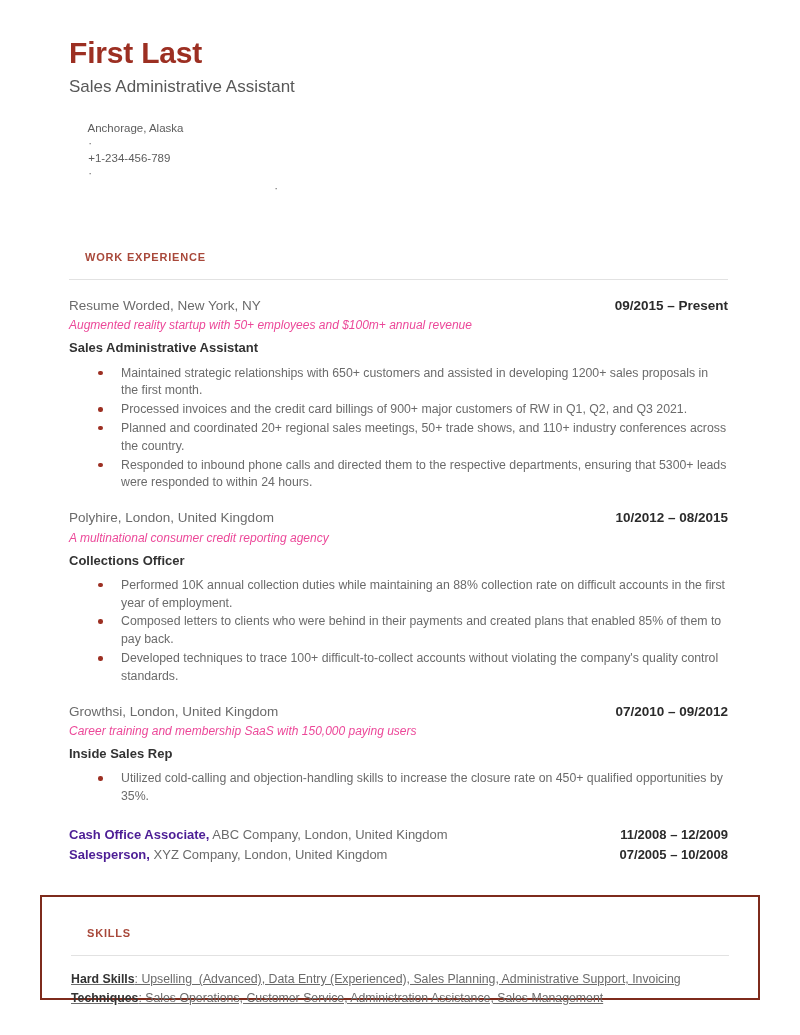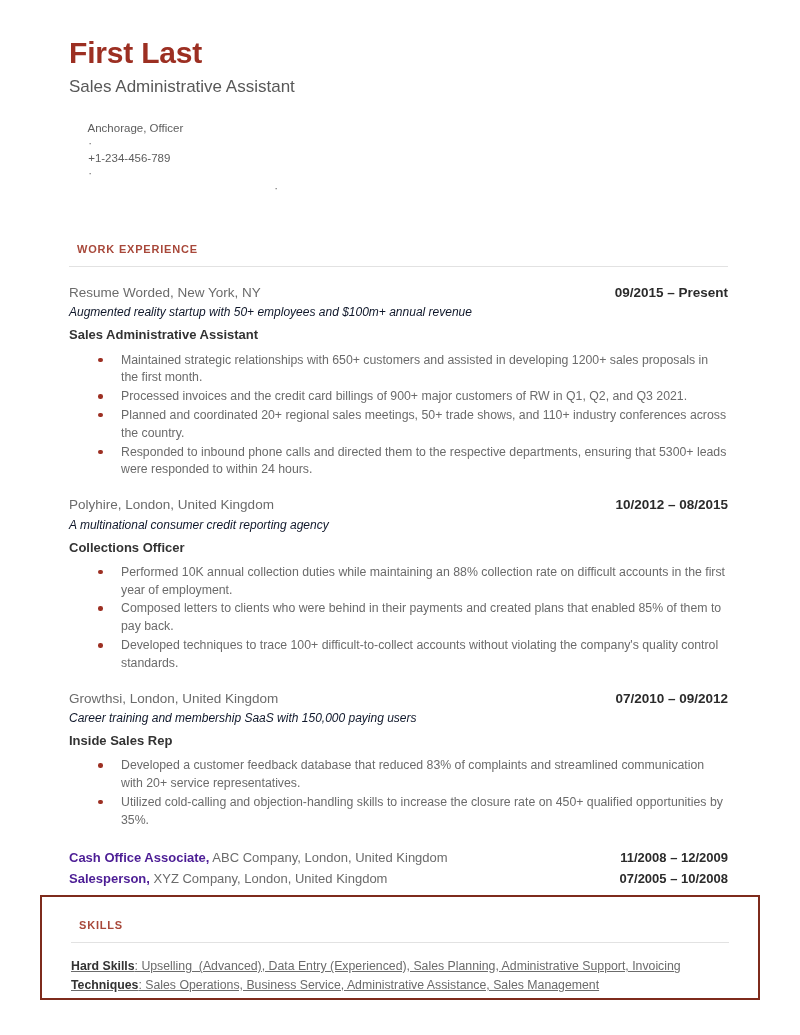--- a/index.html
+++ b/index.html
@@ -53,21 +53,21 @@
     margin-left: 186px;
     color: #6d6d6d;
   }
 
   
   .section-title {
     font-size: 11px;
     font-weight: bold;
     color: #a8483a;
     letter-spacing: 0.8px;
-    margin: 8px;
+    margin: 16px;
     padding-top: 24px;
   }
   .rule {
     height: 1px;
     background: #e2e2e2;
     margin-top: 11px;
   }
 
   
   .entry { margin-top: 17px; }
@@ -86,21 +86,21 @@
     font-size: 13.5px;
     font-weight: bold;
     color: #2b2b2b;
     white-space: nowrap;
     padding-left: 14px;
     line-height: 1.35;
   }
   .tagline {
     font-size: 12px;
     font-style: italic;
-    color: #0f172a;
+    color: #ec4899;
     line-height: 1.5;
     margin-top: 1px;
   }
   .role {
     font-size: 13px;
     font-weight: bold;
     color: #333333;
     margin-top: 5px;
     line-height: 1.4;
   }
@@ -181,21 +181,21 @@
 </style>
 </head>
 <body>
 
 <div class="page">
 
   <div class="header">
     <h1 class="name">First Last</h1>
     <h2 class="headline">Sales Administrative Assistant</h2>
     <div class="contact">
-      <span>Anchorage, Officer</span>
+      <span>Anchorage, Alaska</span>
       <span class="sep">·</span>
       <span>+1-234-456-789</span>
       <span class="sep">·</span>
       <span class="far-dot">·</span>
     </div>
   </div>
 
   <div>
     <div class="section-title">WORK EXPERIENCE</div>
     <div class="rule"></div>
@@ -230,21 +230,20 @@
     </div>
 
     <div class="entry">
       <div class="entry-head">
         <div class="org">Growthsi, London, United Kingdom</div>
         <div class="dates">07/2010 – 09/2012</div>
       </div>
       <div class="tagline">Career training and membership SaaS with 150,000 paying users</div>
       <div class="role">Inside Sales Rep</div>
       <ul class="bullets">
-        <li><span class="dot"></span><span>Developed a customer feedback database that reduced 83% of complaints and streamlined communication with 20+ service representatives.</span></li>
         <li><span class="dot"></span><span>Utilized cold-calling and objection-handling skills to increase the closure rate on 450+ qualified opportunities by 35%.</span></li>
       </ul>
     </div>
 
     <div class="compact">
       <div class="compact-row">
         <div class="who"><b>Cash Office Associate,</b><span> ABC Company, London, United Kingdom</span></div>
         <div class="dates">11/2008 – 12/2009</div>
       </div>
       <div class="compact-row">
@@ -264,17 +263,17 @@
       </div>
       <div class="edu-degree">Associate of Applied Science — Business Administration</div>
     </div>
   </div>
 
   <div class="skills-box">
     <div class="section-title">SKILLS</div>
     <div class="rule"></div>
     <div class="skills-body">
       <div class="skills-line"><b>Hard Skills</b><span>: Upselling  (Advanced), Data Entry (Experienced), Sales Planning, Administrative Support, Invoicing</span></div>
-      <div class="skills-line"><b>Techniques</b><span>: Sales Operations, Business Service, Administrative Assistance, Sales Management</span></div>
+      <div class="skills-line"><b>Techniques</b><span>: Sales Operations, Customer Service, Administration Assistance, Sales Management</span></div>
     </div>
   </div>
 
 </div>
 
 </body></html>

